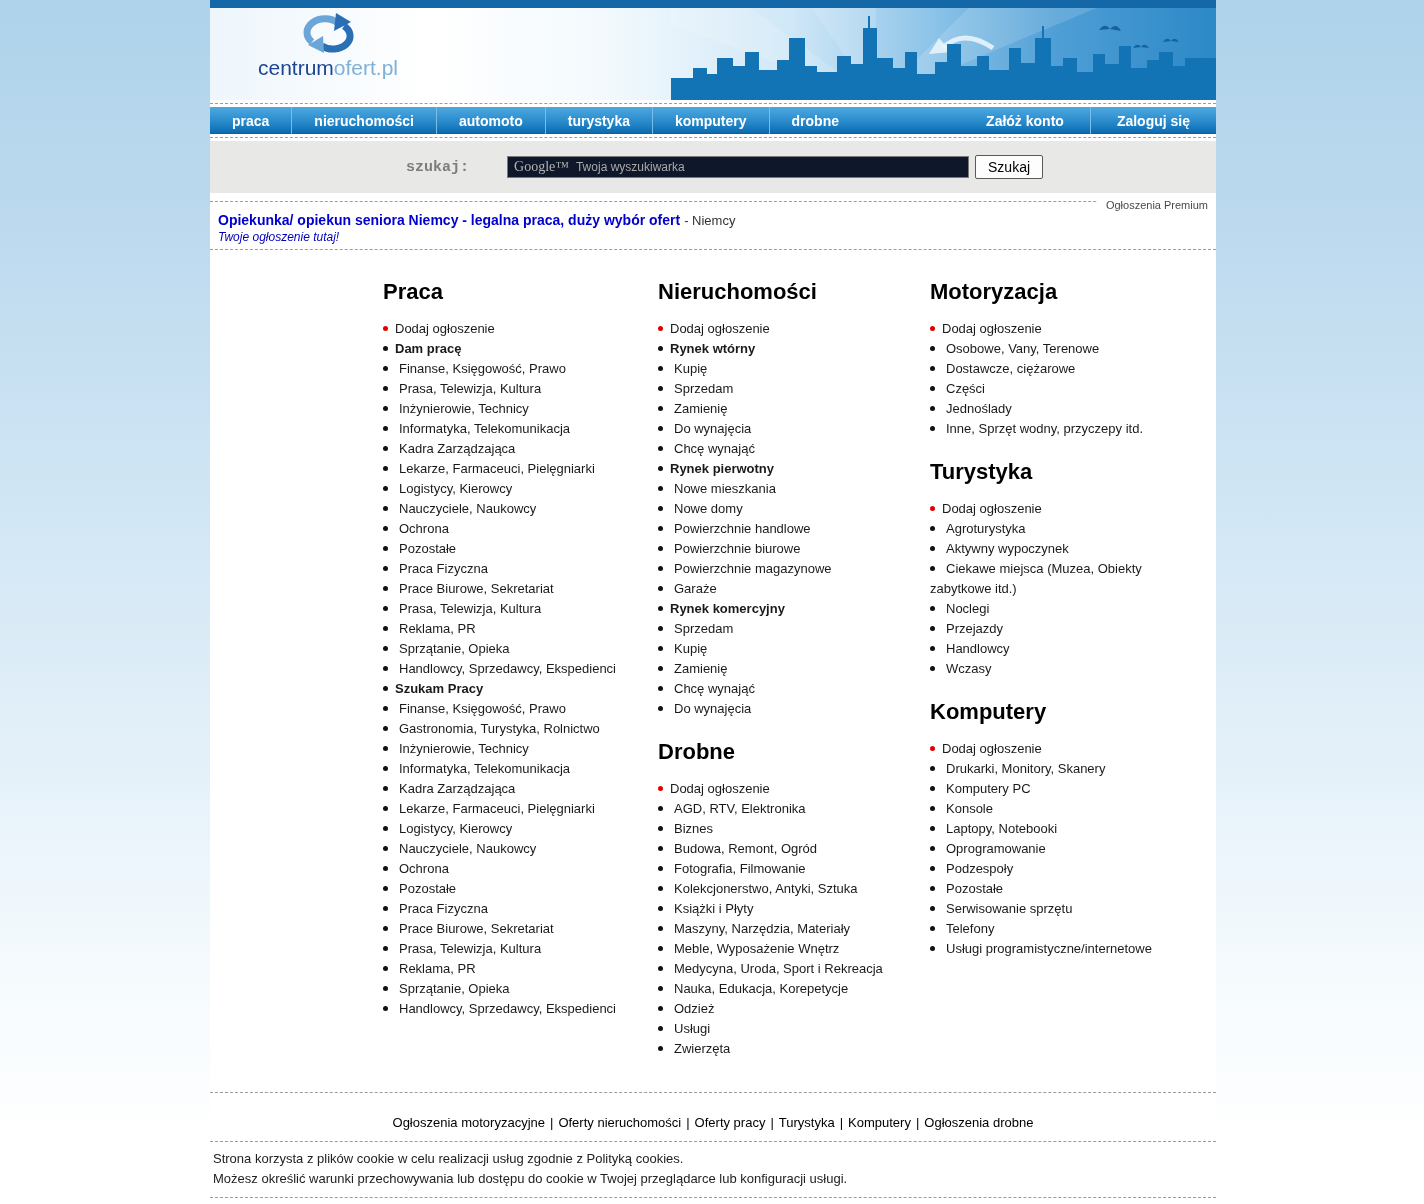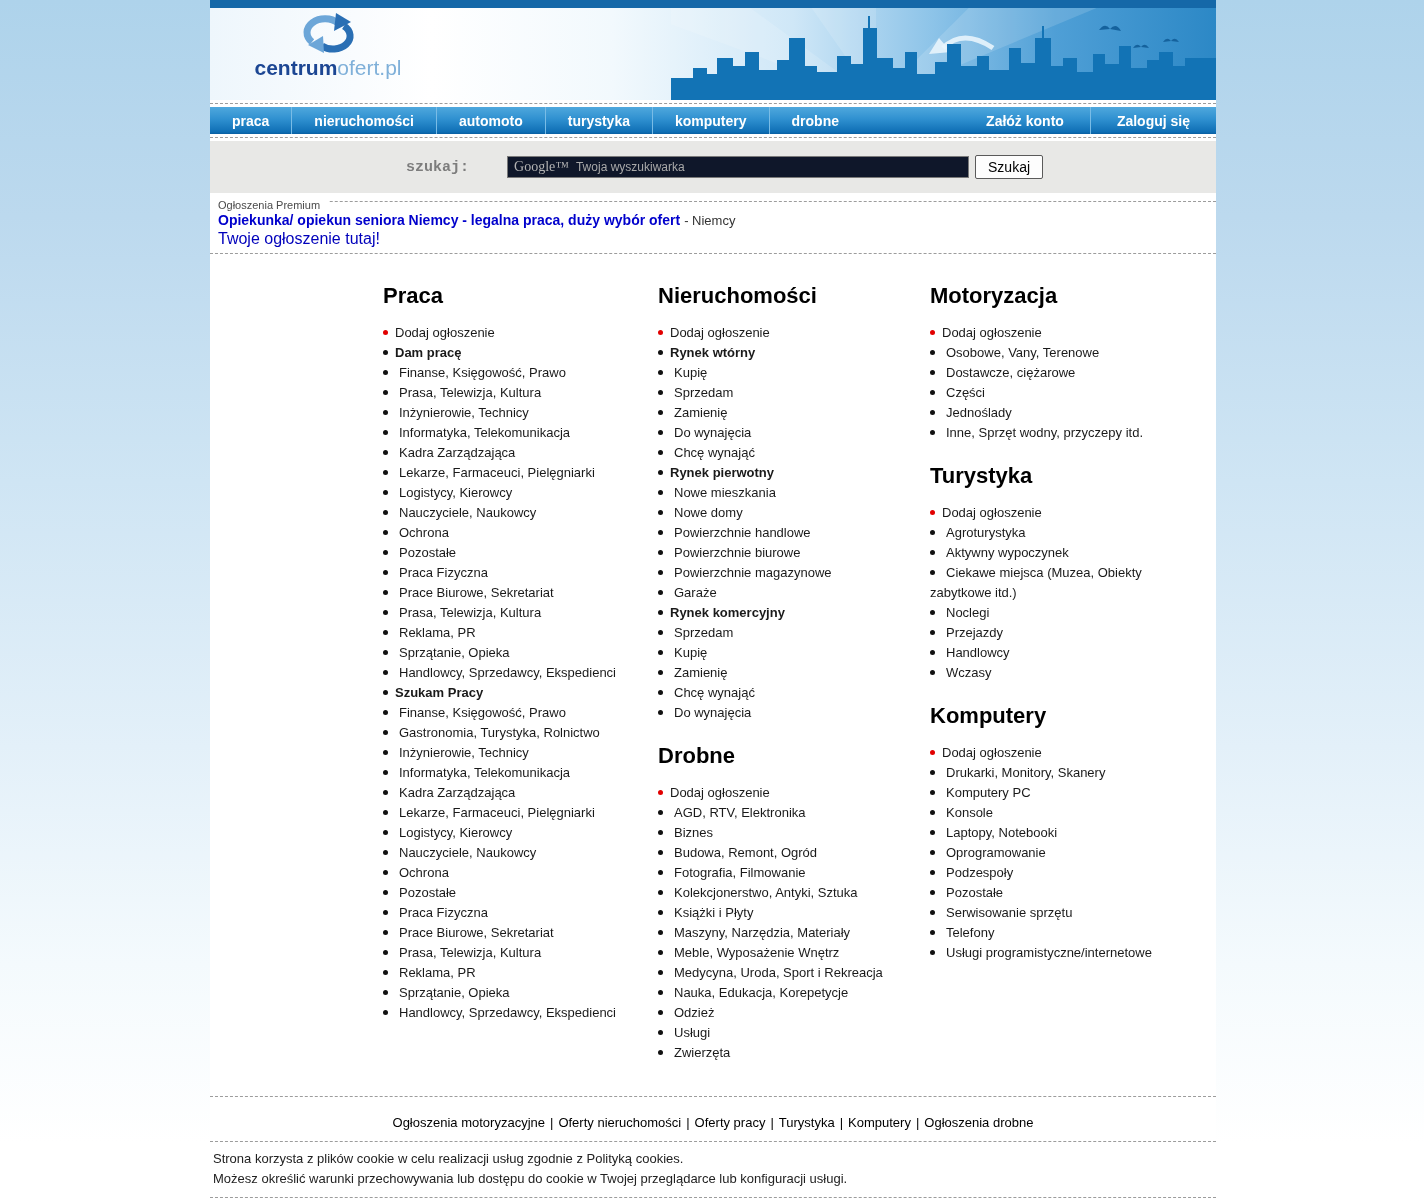--- a/index.html
+++ b/index.html
@@ -12,48 +12,48 @@
   .dash{border-top:1px dashed #9c9c9c;height:0;margin:3px 0;}
   
   .topstrip{height:8px;background:#1568a8;}
   
   .header{position:relative;height:92px;overflow:hidden;
     background:linear-gradient(to right,#eef6fc 0%,#ffffff 22%,#f2f9fd 40%,#cfe7f7 58%,#8cc3e8 72%,#4f9fd6 84%,#2c88c6 100%);}
   .skyline{position:absolute;right:0;top:0;height:92px;width:545px;}
   .logo{position:absolute;left:28px;top:2px;width:180px;text-align:center;cursor:pointer;}
   .logo-icon{display:block;margin:0 auto;}
   .logo-text{font-size:21px;letter-spacing:0;}
-  .logo-text .p1{color:#1c4693;font-weight:bold;}
+  .logo-text .p1{color:#1c4693;font-weight:normal;}
   .logo-text .p2{color:#7fb0d9;font-weight:normal;}
   
   .nav{height:27px;display:flex;align-items:stretch;
     background:linear-gradient(180deg,#4fa8dd 0%,#2f90d0 45%,#0f6fb5 92%,#0a5fa2 100%);}
   .nav a{display:flex;align-items:center;padding:0 22px;color:#fff;font-weight:bold;font-size:14px;text-decoration:none;cursor:pointer;}
   .nav .grp-left{display:flex;}
   .nav .grp-left a + a{border-left:1px solid #79bce6;}
   .nav .grp-right{display:flex;margin-left:auto;justify-content:flex-end;}
   .nav .grp-right a{padding:0 26px;}
   .nav .grp-right a + a{border-left:1px solid #79bce6;}
   
   .searchband{height:52px;background:#e8e8e6;display:flex;align-items:center;}
   .search-label{margin-left:196px;font-size:15px;font-weight:bold;color:#7d7d7d;font-family:Liberation Mono, monospace;}
   .search-input{margin-left:38px;width:448px;height:18px;background:#0f172a;border:1px solid #7a7a7a;
     display:flex;align-items:center;padding:1px 6px;cursor:text;}
   .g-mark{font-family:"Liberation Serif", serif;color:#b3b3b3;font-size:14px;margin-right:7px;}
   .ph{color:#a9a9a9;font-size:12px;}
   .search-btn{margin-left:6px;height:24px;padding:0 12px;font-size:14px;color:#000;background:#fdfdfd;
     border:1px solid #5a5a5a;border-radius:2px;font-family:"Liberation Sans", sans-serif;cursor:pointer;text-align:right;}
   
-  .premium-legend{position:relative;text-align:left;height:12px;margin-top:2px;}
+  .premium-legend{position:relative;text-align:right;height:12px;margin-top:2px;}
   .premium-legend .line{border-top:1px dashed #9c9c9c;position:absolute;left:0;right:0;top:6px;}
   .premium-legend .lbl{position:relative;background:#fff;padding:0 8px;font-size:11px;color:#4a4a4a;}
   .premium-body{padding:4px 0 2px 8px;}
   .ad-title{font-size:14px;font-weight:bold;color:#0000cc;text-decoration:none;cursor:pointer;}
   .ad-suffix{font-size:13px;color:#333;margin-left:4px;}
-  .ad-note{display:block;font-size:16px;color:#0000bb;margin-top:1px;cursor:pointer;}
+  .ad-note{display:block;font-size:12px;font-style:italic;color:#0000bb;margin-top:1px;cursor:pointer;}
   
   .columns{display:flex;padding:26px 0 30px 173px;}
   .col{box-sizing:border-box;}
   .col-1{width:275px;}
   .col-2{width:272px;}
   .col-3{flex:1;padding-right:10px;}
   .cat-title{font-size:22px;font-weight:bold;color:#000;margin:0 0 14px 0;cursor:pointer;}
   .colsec + .colsec .cat-title{margin-top:20px;}
   ul.catlist{list-style:none;margin:0;padding:0;}
   ul.catlist li{font-size:13px;line-height:20px;color:#1a1a1a;cursor:pointer;}

